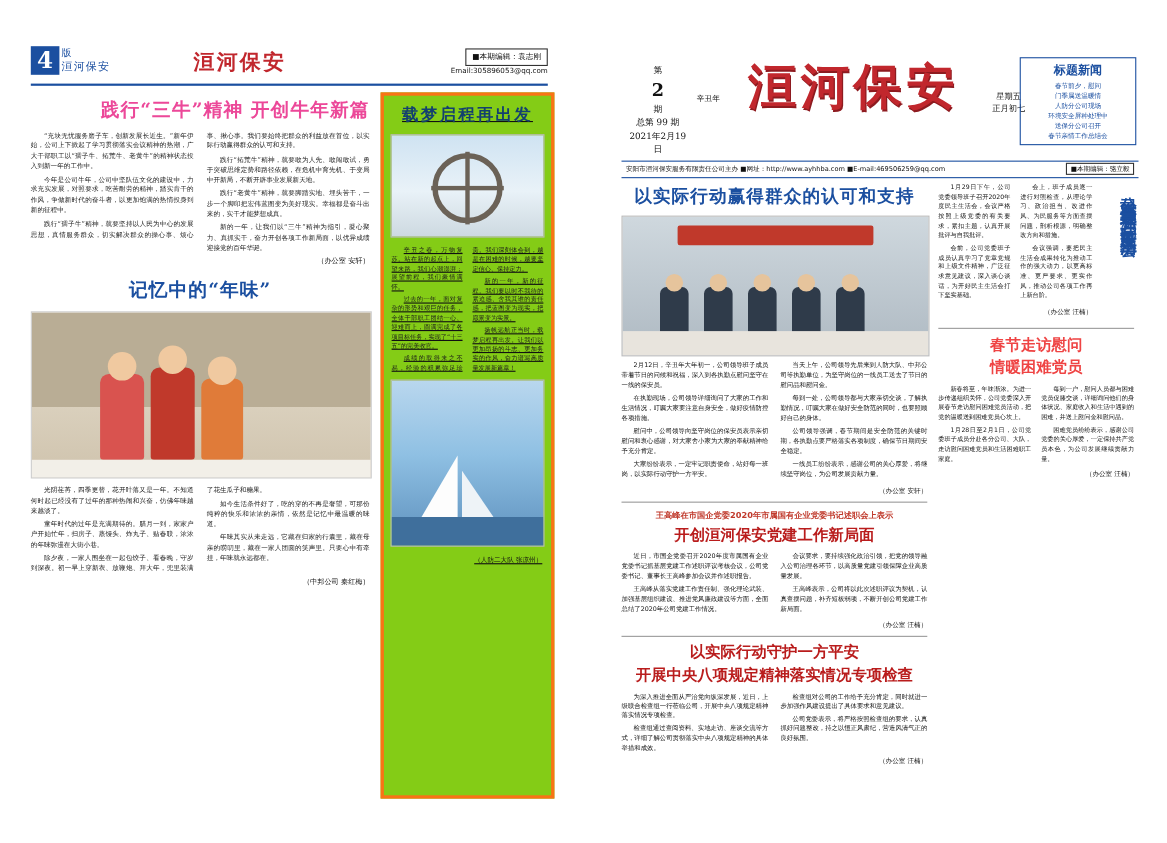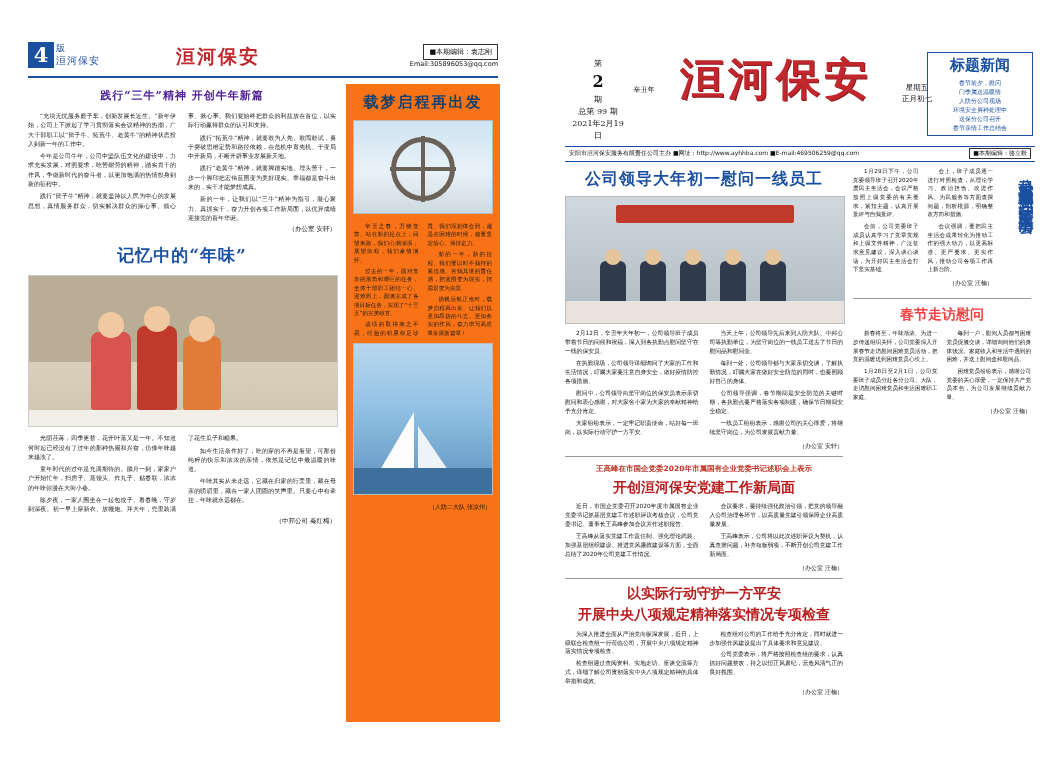--- a/index.html
+++ b/index.html
@@ -23,40 +23,40 @@
            font-family:"DejaVu Serif","Liberation Serif",serif;}
   .lp-masthead{position:absolute;left:148px;top:2px;font-size:19px;color:#c1272d;font-weight:bold;
                font-family:"DejaVu Serif","Liberation Serif",serif;letter-spacing:2px;}
   .lp-editor{position:absolute;right:0;top:2px;border:1px solid #333;padding:2px 5px;font-size:7px;
              color:#111;white-space:nowrap;}
   .lp-email{position:absolute;right:0;top:18px;font-size:6.5px;color:#111;}
 
   .lp-body{position:relative;margin-top:6px;height:636px;}
 
   .col-left{position:absolute;left:0;top:0;width:308px;height:636px;}
-  .headline1{font-family:"DejaVu Serif","Liberation Serif",serif;color:#4c1d95;font-size:11px;
-             font-weight:bold;text-align:center;letter-spacing:1px;margin:4px 0 8px 0;}
+  .headline1{font-family:"DejaVu Serif","Liberation Serif",serif;color:#ec4899;font-size:17px;
+             font-weight:bold;text-align:right;letter-spacing:1px;margin:4px 0 8px 0;}
   .headline2{font-family:"DejaVu Serif","Liberation Serif",serif;color:#1b4fa0;font-size:17px;
              font-weight:bold;text-align:center;letter-spacing:1px;margin:10px 0 8px 0;}
   .twocol{column-count:2;column-gap:12px;font-size:6px;line-height:1.55;text-align:justify;color:#1a1a1a;}
   .twocol p{margin:0 0 3px 0;text-indent:12px;}
   .sig{text-align:right;font-size:6.5px;margin-top:3px;color:#111;}
 
   .photo-kids{width:100%;height:150px;margin:4px 0 6px 0;border:1px solid #ccc;
      background:linear-gradient(180deg,#e8e2d6 0%,#ded5c3 40%,#cfc3ad 100%);position:relative;overflow:hidden;}
   .kid{position:absolute;bottom:16px;border-radius:8px 8px 3px 3px;}
   .kid1{left:62px;width:40px;height:78px;background:#d9534f;}
   .kid2{left:108px;width:40px;height:84px;background:#c0392b;}
   .kid3{left:154px;width:38px;height:74px;background:#e07b39;}
   .kidhead{position:absolute;width:26px;height:26px;border-radius:50%;background:#f0c9a0;}
   .snow{position:absolute;bottom:0;left:0;right:0;height:16px;background:#f2efe8;}
   .wall{position:absolute;left:0;top:0;right:0;height:86px;background:#b9ad95;}
 
-  .col-mid{position:absolute;left:318px;top:0;width:152px;height:636px;border:1px solid #f97316;
-           background:#f97316;overflow:hidden;}
+  .col-mid{position:absolute;left:318px;top:0;width:152px;height:636px;border:3px solid #f97316;
+           background:#84cc16;overflow:hidden;text-decoration:underline;}
   .mid-title{font-family:"DejaVu Serif","Liberation Serif",serif;text-align:center;color:#13406f;
              font-size:15px;font-weight:bold;letter-spacing:2px;padding:8px 0 4px 0;}
   .mid-img{margin:4px 6px;height:92px;border:1px solid #bbb;position:relative;overflow:hidden;
            background:linear-gradient(180deg,#cfe3f2 0%,#e9f2f8 55%,#cdd9e0 100%);}
   .wheel{position:absolute;left:50%;top:52%;transform:translate(-50%,-50%);width:54px;height:54px;
          border:5px solid #6b6257;border-radius:50%;}
   .wheel:before,.wheel:after{content:"";position:absolute;left:50%;top:50%;width:66px;height:4px;
          background:#6b6257;transform:translate(-50%,-50%);}
   .wheel:after{transform:translate(-50%,-50%) rotate(90deg);}
   .mid-text{column-count:2;column-gap:9px;font-size:5.6px;line-height:1.5;text-align:justify;
@@ -74,21 +74,21 @@
   
   .right-page{position:absolute;left:565px;top:42px;width:470px;height:680px;}
   .rp-head{position:relative;height:102px;}
   .issue{position:absolute;left:6px;top:16px;width:54px;text-align:center;font-size:8px;line-height:1.5;
          font-family:"DejaVu Serif","Liberation Serif",serif;color:#111;}
   .issue .big{font-size:16px;font-weight:bold;}
   .rp-title{position:absolute;left:96px;top:8px;width:230px;text-align:center;color:#c1272d;
             font-size:44px;font-weight:bold;letter-spacing:4px;
             font-family:"DejaVu Serif","Liberation Serif",serif;text-shadow:1px 1px 0 #8e1b20;}
   .sidebox{position:absolute;right:2px;top:10px;width:96px;border:1px solid #1b4fa0;padding:3px 4px;}
-  .sidebox h4{margin:0 0 3px 0;text-align:center;font-size:15px;color:#1b4fa0;font-weight:bold;
+  .sidebox h4{margin:0 0 3px 0;text-align:center;font-size:11px;color:#1b4fa0;font-weight:bold;
               font-family:Liberation Sans, sans-serif;}
   .sidebox ul{margin:0;padding:0;list-style:none;}
   .sidebox li{font-size:6px;line-height:1.5;color:#1b4fa0;text-align:center;}
   .dayinfo{position:absolute;left:62px;top:44px;width:34px;text-align:center;font-size:7px;line-height:1.4;}
   .weekinfo{position:absolute;left:330px;top:40px;width:44px;text-align:center;font-size:7.5px;line-height:1.5;}
   .rp-subbar{position:relative;border-top:1.5px solid #1b4fa0;border-bottom:1.5px solid #1b4fa0;
              height:14px;margin-top:2px;}
   .rp-subbar .txt{position:absolute;left:4px;top:2px;font-size:6px;color:#111;}
   .rp-subbar .rt{position:absolute;right:4px;top:1px;font-size:6px;border:1px solid #333;padding:0 3px;}
 
@@ -230,21 +230,21 @@
     </div>
 
     <div class="rp-subbar">
       <div class="txt">安阳市洹河保安服务有限责任公司主办 ■网址：http://www.ayhhba.com ■E-mail:469506259@qq.com</div>
       <div class="rt">■本期编辑：骆立毅</div>
     </div>
 
     <div class="rp-body">
 
       <div class="rcol1">
-        <div class="rheadline">公司领导大年初一慰问一线员工</div>
+        <div class="rheadline">以实际行动赢得群众的认可和支持</div>
 
         <div class="news-photo">
           <div class="banner"></div>
           <div class="person" style="left:34px;"></div>
           <div class="phead" style="left:39px;bottom:58px;"></div>
           <div class="person" style="left:74px;"></div>
           <div class="phead" style="left:79px;bottom:58px;"></div>
           <div class="person" style="left:114px;"></div>
           <div class="phead" style="left:119px;bottom:58px;"></div>
           <div class="person" style="left:154px;"></div>
@@ -300,20 +300,21 @@
             <p>会前，公司党委班子成员认真学习了党章党规和上级文件精神，广泛征求意见建议，深入谈心谈话，为开好民主生活会打下坚实基础。</p>
             <p>会上，班子成员逐一进行对照检查，从理论学习、政治担当、改进作风、为民服务等方面查摆问题，剖析根源，明确整改方向和措施。</p>
             <p>会议强调，要把民主生活会成果转化为推动工作的强大动力，以更高标准、更严要求、更实作风，推动公司各项工作再上新台阶。</p>
           </div>
           <div class="sig-r">（办公室 汪楠）</div>
         </div>
 
         <div style="width:178px;margin-top:10px;">
           <div class="rule"></div>
           <div class="red-head">春节走访慰问</div>
+          <div class="red-head" style="margin-top:-4px;">情暖困难党员</div>
           <div class="twocol-s">
             <p>新春将至，年味渐浓。为进一步传递组织关怀，公司党委深入开展春节走访慰问困难党员活动，把党的温暖送到困难党员心坎上。</p>
             <p>1月28日至2月1日，公司党委班子成员分赴各分公司、大队，走访慰问困难党员和生活困难职工家庭。</p>
             <p>每到一户，慰问人员都与困难党员促膝交谈，详细询问他们的身体状况、家庭收入和生活中遇到的困难，并送上慰问金和慰问品。</p>
             <p>困难党员纷纷表示，感谢公司党委的关心厚爱，一定保持共产党员本色，为公司发展继续贡献力量。</p>
           </div>
           <div class="sig-r">（办公室 汪楠）</div>
         </div>
       </div>
 

